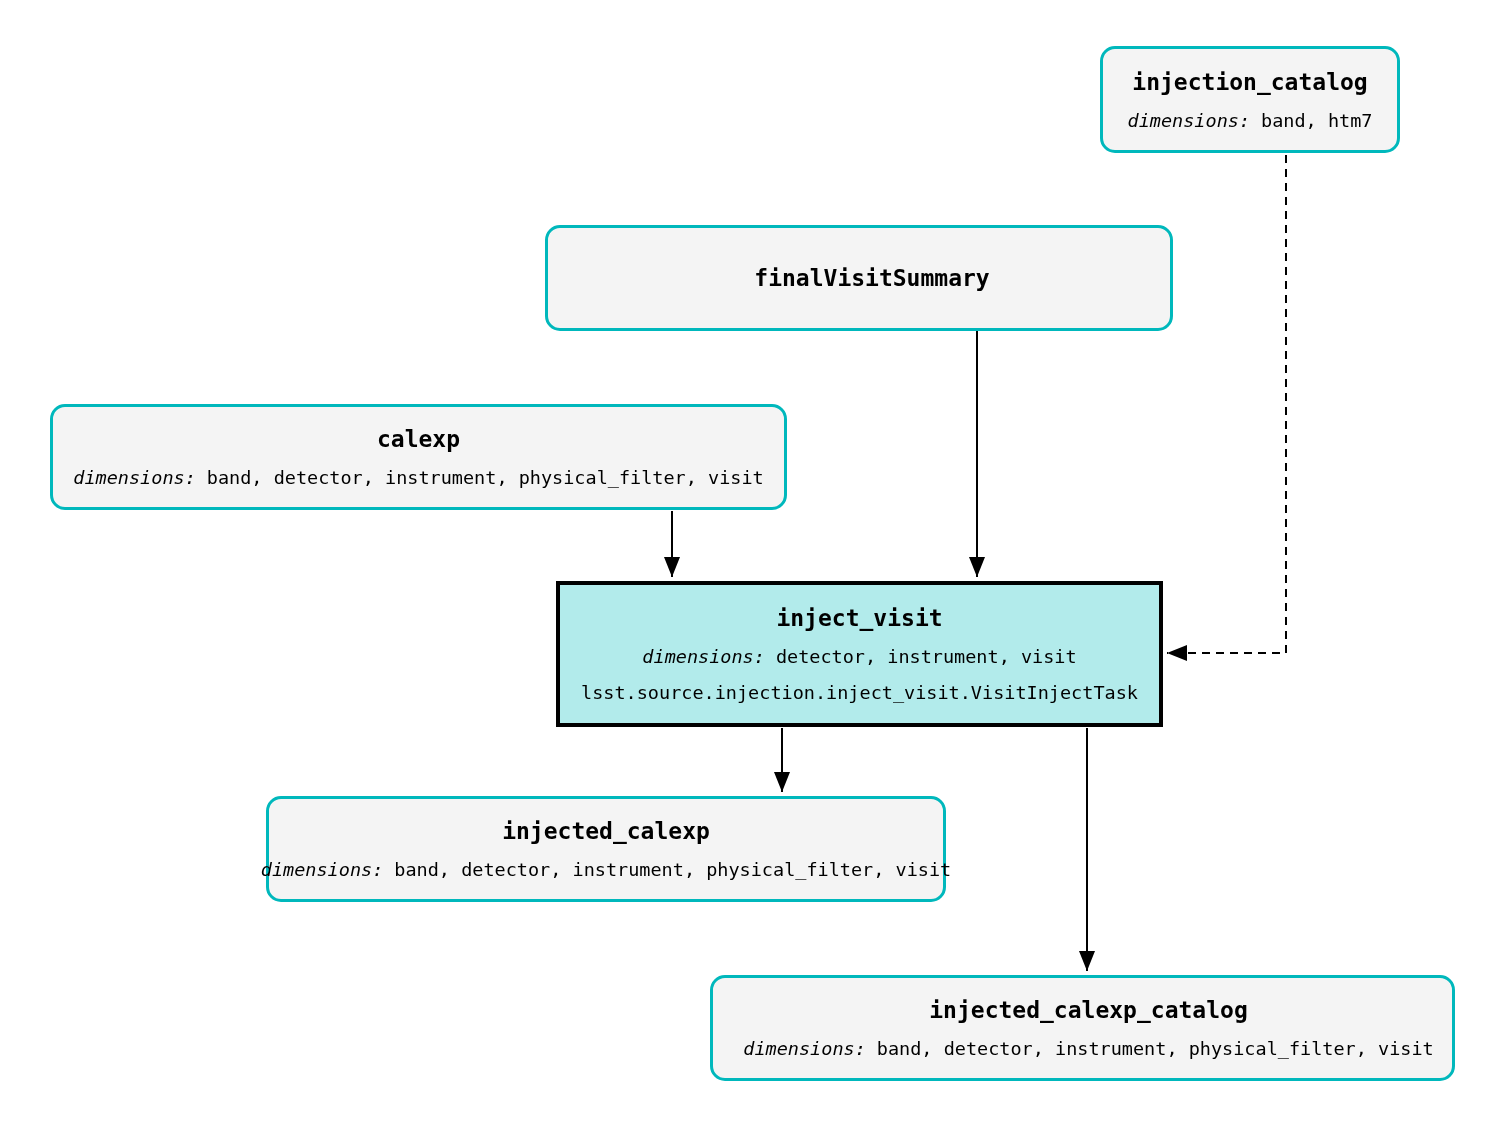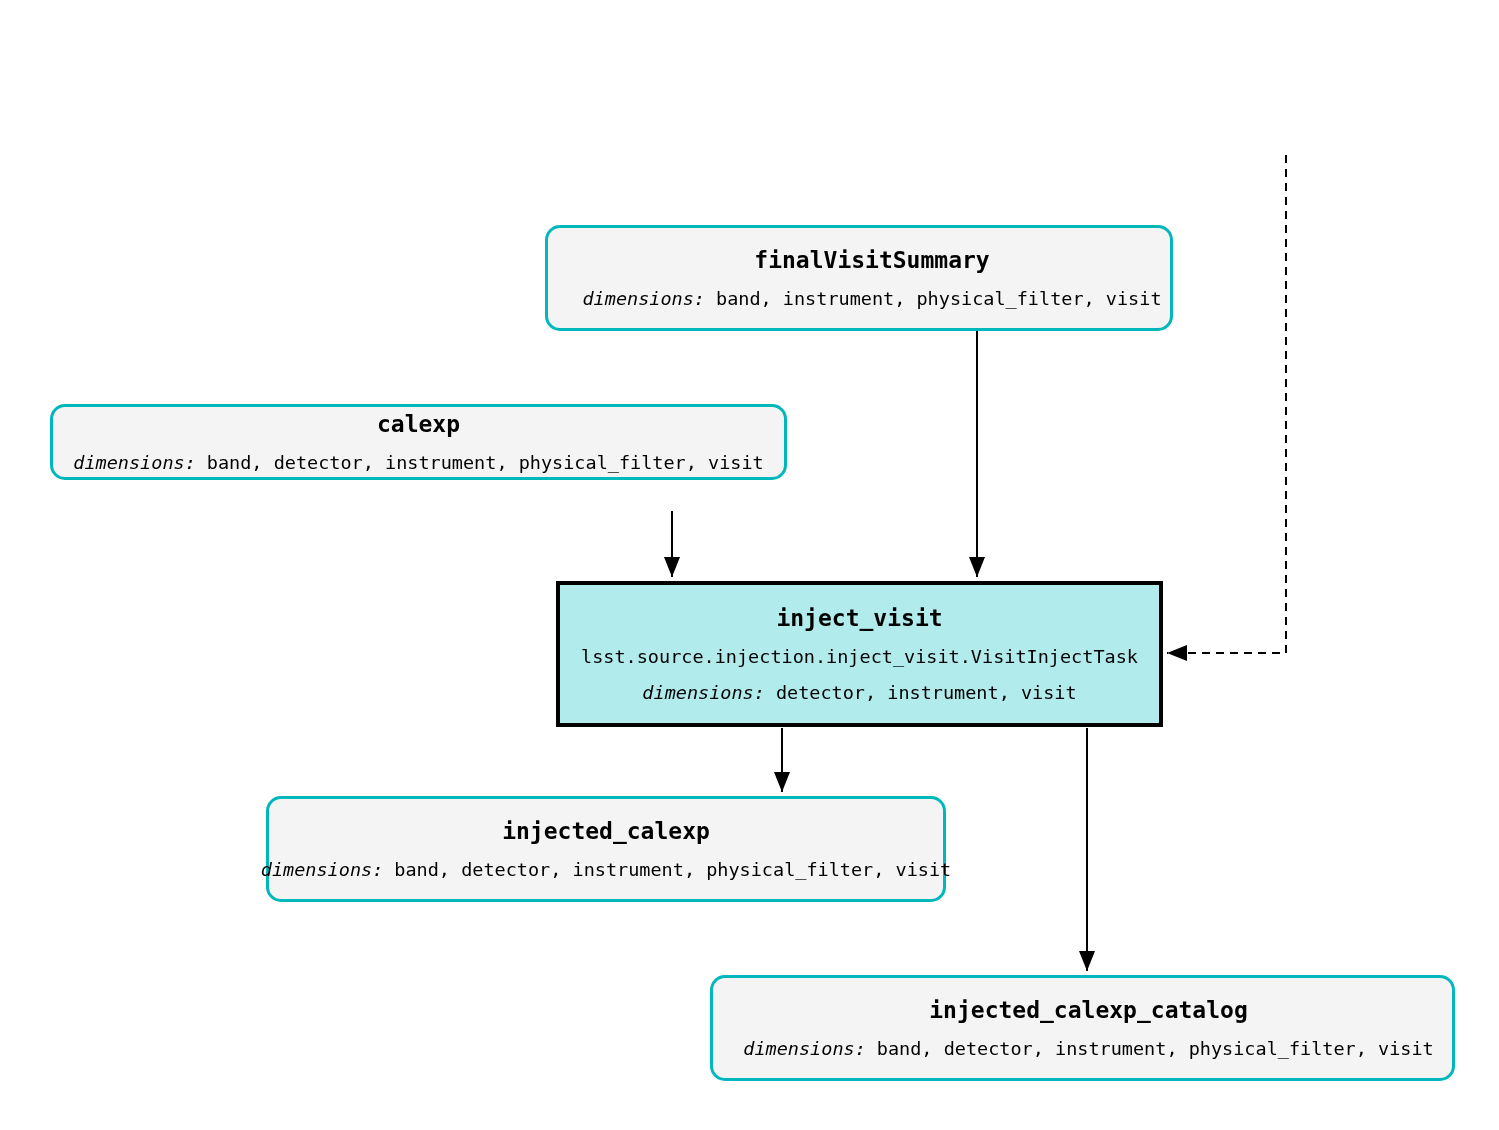--- a/index.html
+++ b/index.html
@@ -54,21 +54,21 @@
     font-size: 18.5px;
     line-height: 22px;
   }
   .node-dims em {
     font-style: italic;
     margin-right: 11px;
   }
   
   #node-injection-catalog        { left: 1100px; top:  46px; width: 300px; height: 107px; }
   #node-finalVisitSummary        { left:  545px; top: 225px; width: 628px; height: 106px; padding-left: 26px; }
-  #node-calexp                   { left:   50px; top: 404px; width: 737px; height: 76px; }
+  #node-calexp                   { left:   50px; top: 404px; width: 737px; height: 106px; }
   #node-inject-visit             { left:  556px; top: 581px; width: 607px; height: 146px; }
   #node-injected-calexp          { left:  266px; top: 796px; width: 680px; height: 106px; }
   #node-injected-calexp-catalog  { left:  710px; top: 975px; width: 745px; height: 106px; padding-left: 12px; }
 </style>
 </head>
 <body>
 
 <div id="canvas">
 
   <svg id="edges-svg">
@@ -77,41 +77,44 @@
         <path d="M0,0 L20,8 L0,16 Z" fill="#000000"></path>
       </marker>
     </defs>
   <polyline points="672,511 672,577" fill="none" stroke="#000000" stroke-width="2" marker-end="url(#arrowhead)"></polyline>
       <polyline points="977,331 977,577" fill="none" stroke="#000000" stroke-width="2" marker-end="url(#arrowhead)"></polyline>
       <polyline points="1286,155 1286,653 1167,653" fill="none" stroke="#000000" stroke-width="2" stroke-dasharray="8,6" marker-end="url(#arrowhead)"></polyline>
       <polyline points="782,728 782,792" fill="none" stroke="#000000" stroke-width="2" marker-end="url(#arrowhead)"></polyline>
       <polyline points="1087,728 1087,971" fill="none" stroke="#000000" stroke-width="2" marker-end="url(#arrowhead)"></polyline>
     </svg>
 
+  <div class="node dataset" id="node-injection-catalog">
+    <div class="node-title">injection_catalog</div>
+    <div class="node-sub node-dims">
+      <em>dimensions:</em><span>band, htm7</span>
+    </div>
+  </div>
 
   <div class="node dataset" id="node-finalVisitSummary">
     <div class="node-title">finalVisitSummary</div>
-    <div class="node-sub node-dims">
-      <em>dimensions:</em><span>band, instrument, physical_filter, visit</span>
-    </div>
   </div>
 
   <div class="node dataset" id="node-calexp">
     <div class="node-title">calexp</div>
     <div class="node-sub node-dims">
       <em>dimensions:</em><span>band, detector, instrument, physical_filter, visit</span>
     </div>
   </div>
 
   <div class="node task" id="node-inject-visit">
     <div class="node-title">inject_visit</div>
-    <div class="node-sub">lsst.source.injection.inject_visit.VisitInjectTask</div>
     <div class="node-sub node-dims">
       <em>dimensions:</em><span>detector, instrument, visit</span>
     </div>
+    <div class="node-sub">lsst.source.injection.inject_visit.VisitInjectTask</div>
   </div>
 
   <div class="node dataset" id="node-injected-calexp">
     <div class="node-title">injected_calexp</div>
     <div class="node-sub node-dims">
       <em>dimensions:</em><span>band, detector, instrument, physical_filter, visit</span>
     </div>
   </div>
 
   <div class="node dataset" id="node-injected-calexp-catalog">

